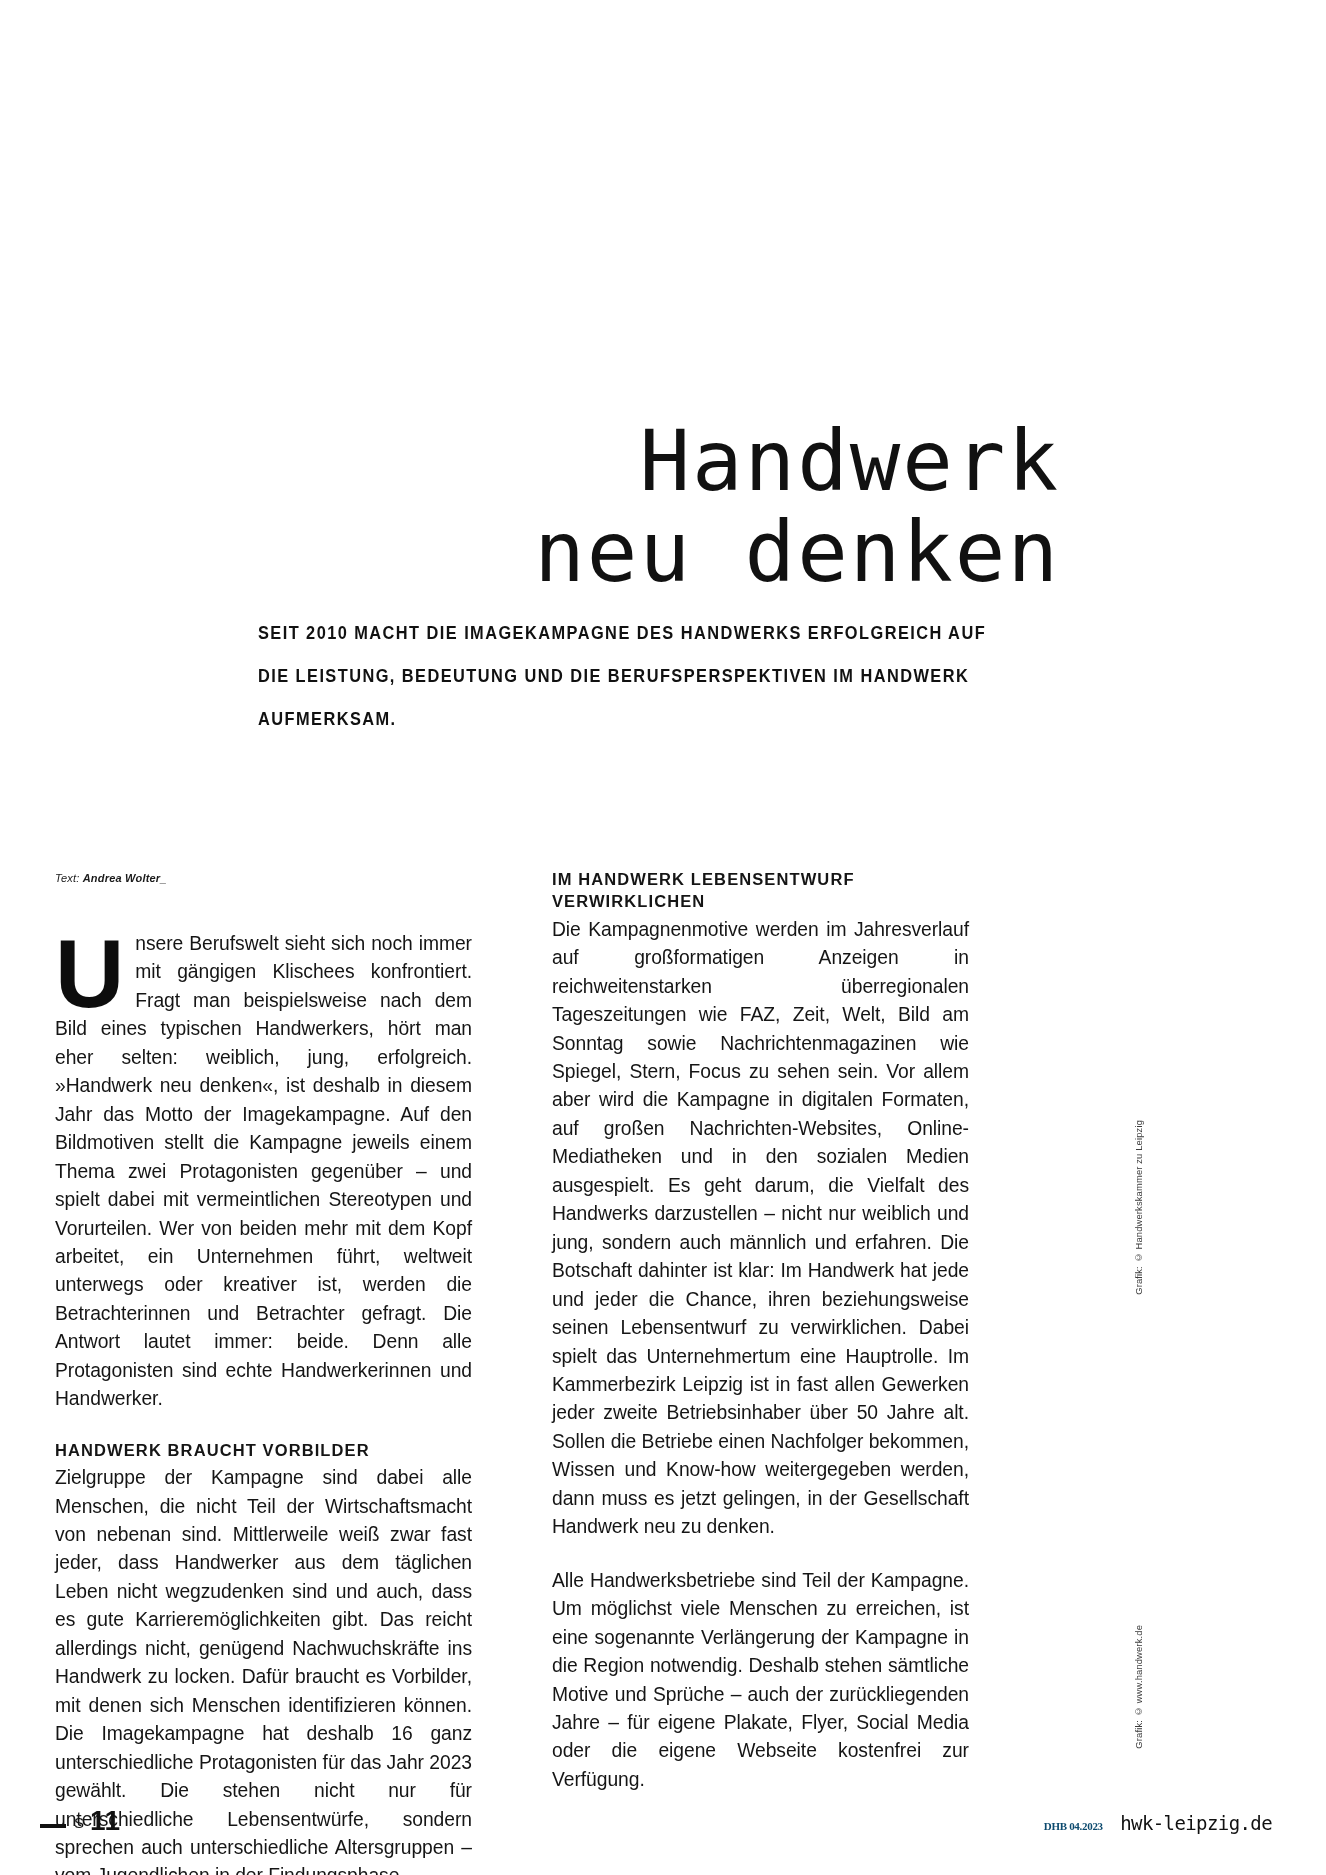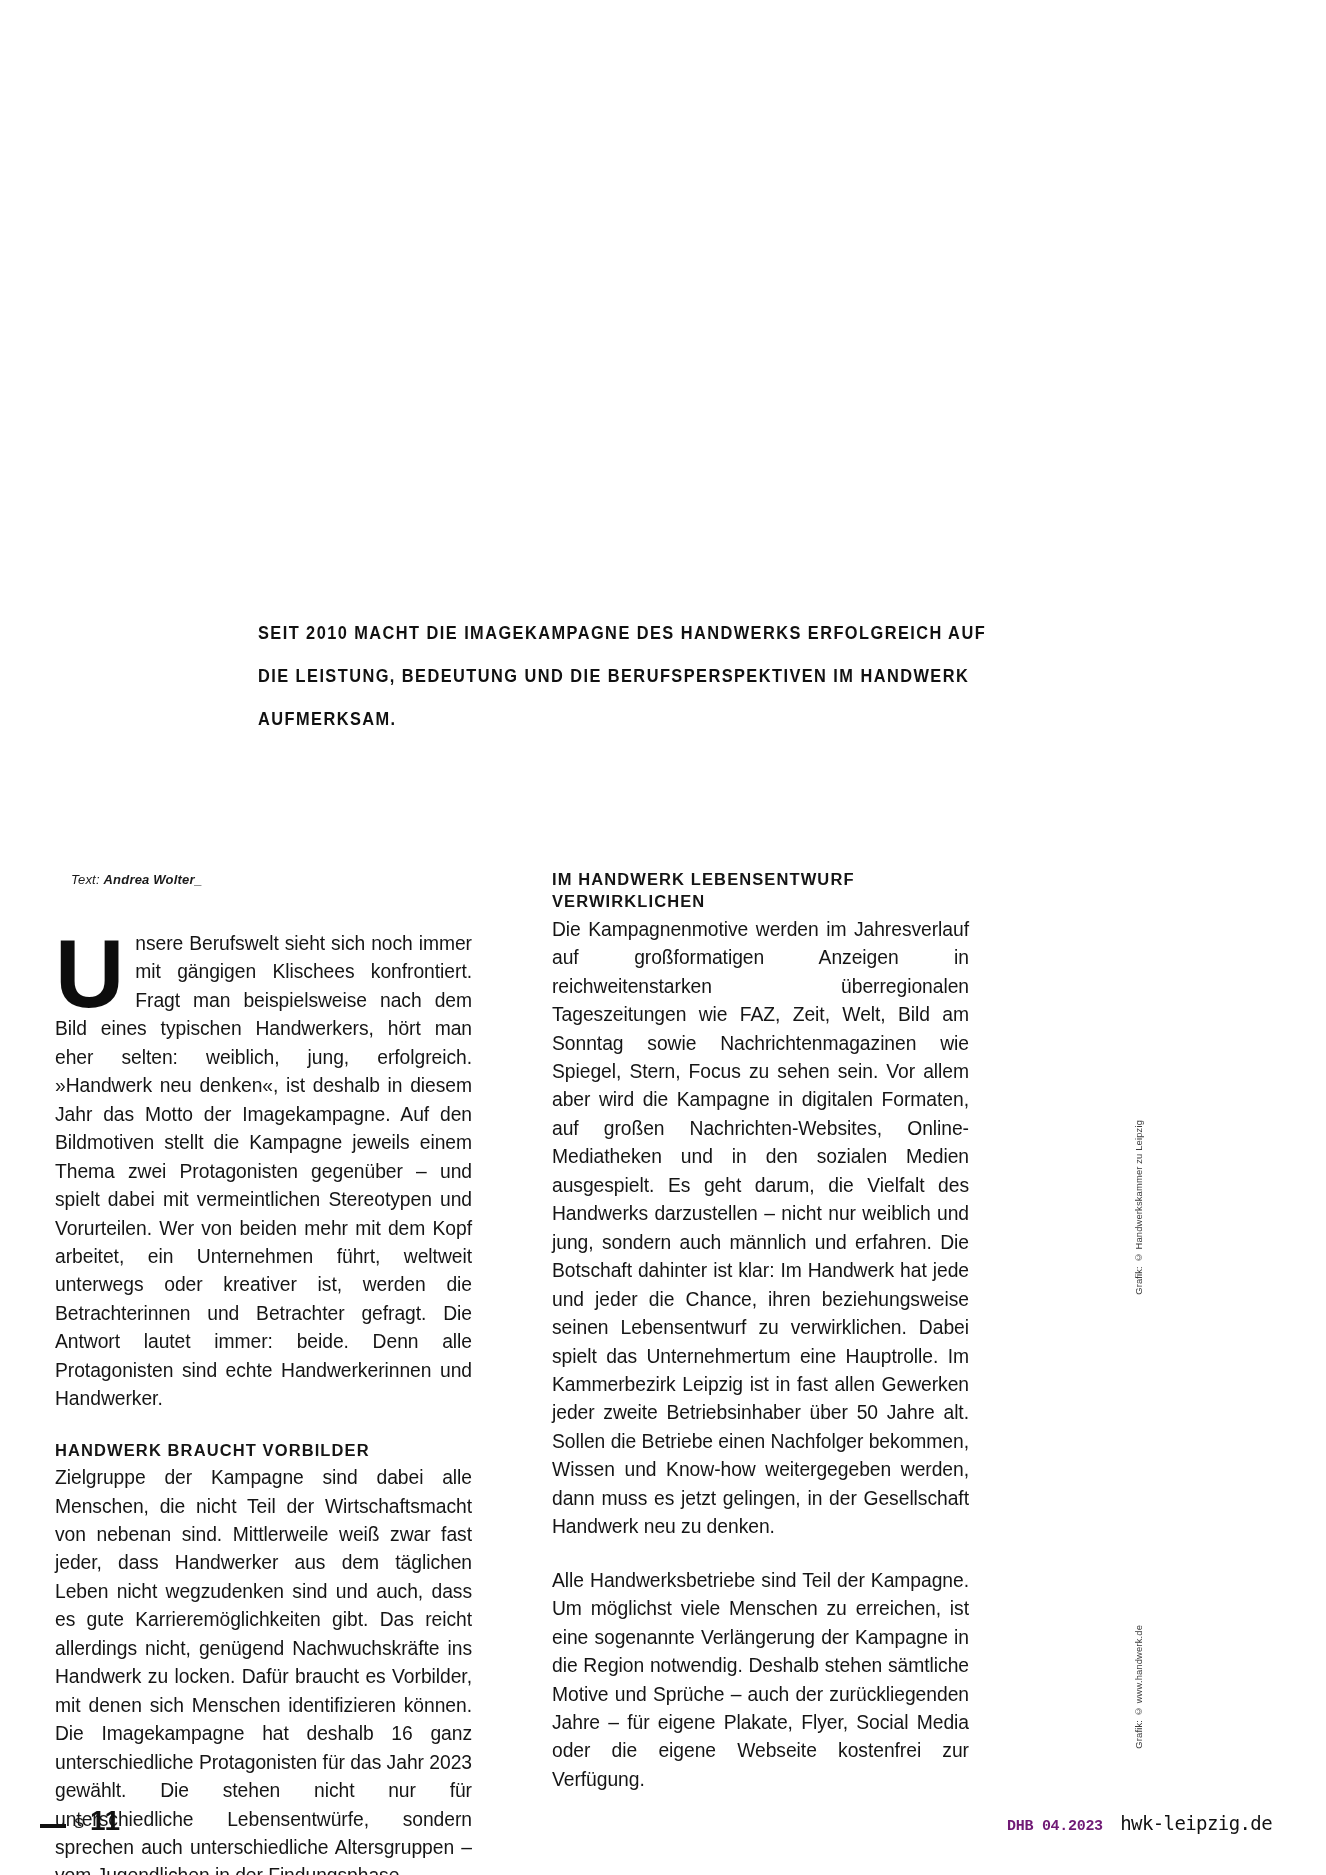--- a/index.html
+++ b/index.html
@@ -46,23 +46,23 @@
     letter-spacing: 1.55px;
     text-transform: uppercase;
     color: #111111;
     transform: scaleX(0.93);
     transform-origin: left top;
   }
 
   
   .byline {
     position: absolute;
-    left: 71px;
+    left: 55px;
     top: 872px;
-    font-size: 13px;
+    font-size: 11px;
     font-style: italic;
     color: #1a1a1a;
     letter-spacing: 0.2px;
   }
   .byline .lbl { font-weight: 400; }
   .byline .nm { font-weight: 700; }
 
   
   .col {
     position: absolute;
@@ -144,39 +144,41 @@
     letter-spacing: 0.5px;
     margin-left: 5px;
   }
   .foot-right {
     position: absolute;
     right: 54px;
     top: 1812px;
     white-space: nowrap;
   }
   .foot-right .issue {
-    font-family: Liberation Mono, monospace;
-    font-weight: 700;
-    font-size: 15px;
+    font-family: Liberation Serif, serif;
+    font-weight: 700;
+    font-size: 11px;
     letter-spacing: -0.3px;
-    color: #701a75;
+    color: #0c4a6e;
   }
   .foot-right .site {
     font-family: "DejaVu Sans Mono", monospace;
     font-size: 19px;
     letter-spacing: -0.6px;
     color: #111111;
     margin-left: 13px;
   }
 </style>
 </head>
 <body>
 
 <div class="page">
 
+  <h1 class="headline">Handwerk
+neu denken</h1>
 
   <div class="subtitle">SEIT 2010 MACHT DIE IMAGEKAMPAGNE DES HANDWERKS ERFOLGREICH AUF DIE LEISTUNG, BEDEUTUNG UND DIE BERUFSPERSPEKTIVEN IM HANDWERK AUFMERKSAM.</div>
 
   <div class="byline">
     <span class="lbl">Text:</span>
     <span class="nm">Andrea Wolter_</span>
   </div>
 
   <div class="col c1">
     <p class="dropcap">Unsere Berufswelt sieht sich noch immer mit gängigen Klischees konfrontiert. Fragt man beispielsweise nach dem Bild eines typischen Handwerkers, hört man eher selten: weiblich, jung, erfolgreich. »Handwerk neu denken«, ist deshalb in diesem Jahr das Motto der Imagekampagne. Auf den Bildmotiven stellt die Kampagne jeweils einem Thema zwei Protagonisten gegenüber – und spielt dabei mit vermeintlichen Stereotypen und Vorurteilen. Wer von beiden mehr mit dem Kopf arbeitet, ein Unternehmen führt, weltweit unterwegs oder kreativer ist, werden die Betrachterinnen und Betrachter gefragt. Die Antwort lautet immer: beide. Denn alle Protagonisten sind echte Handwerkerinnen und Handwerker.</p>

